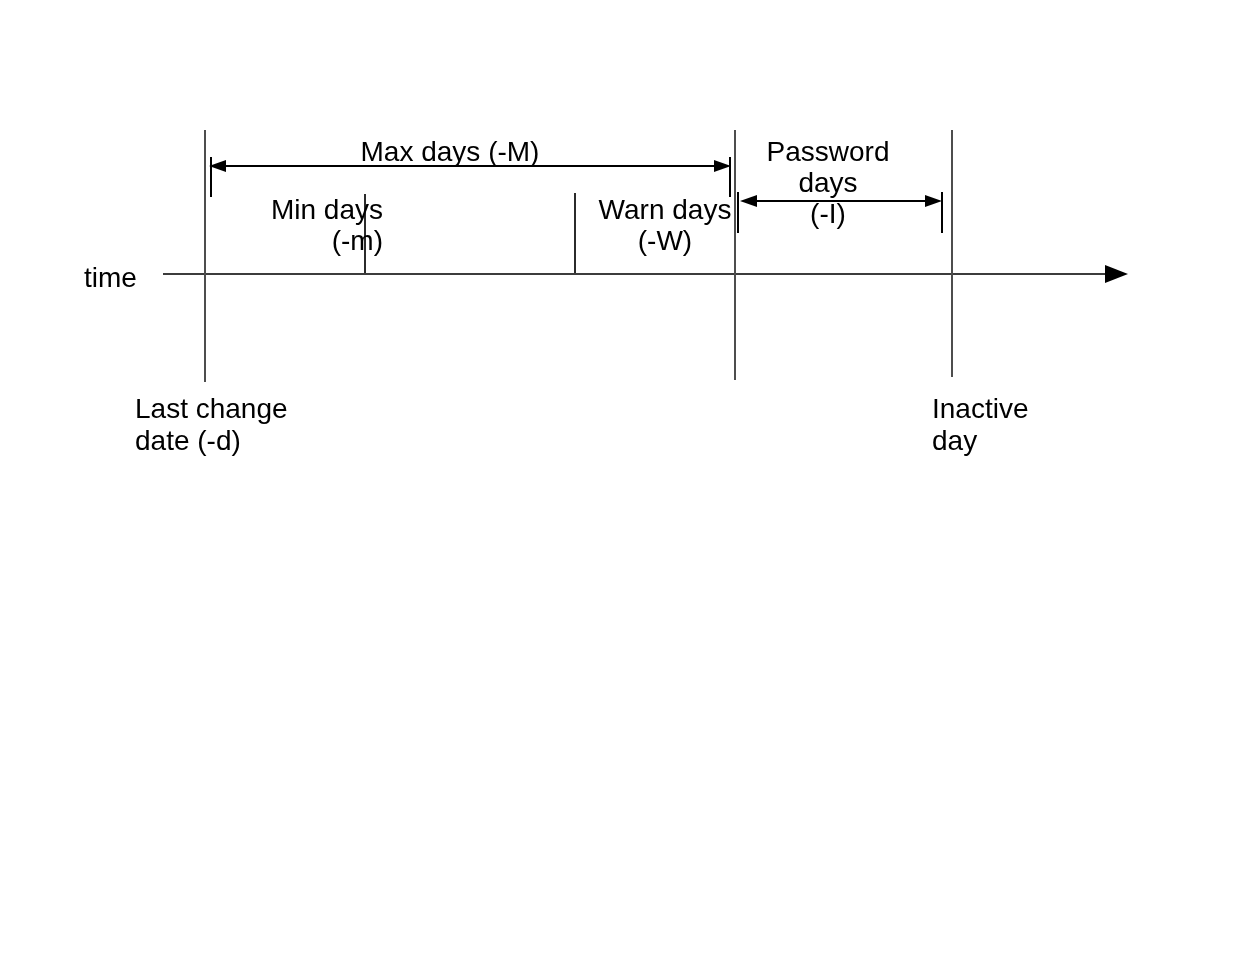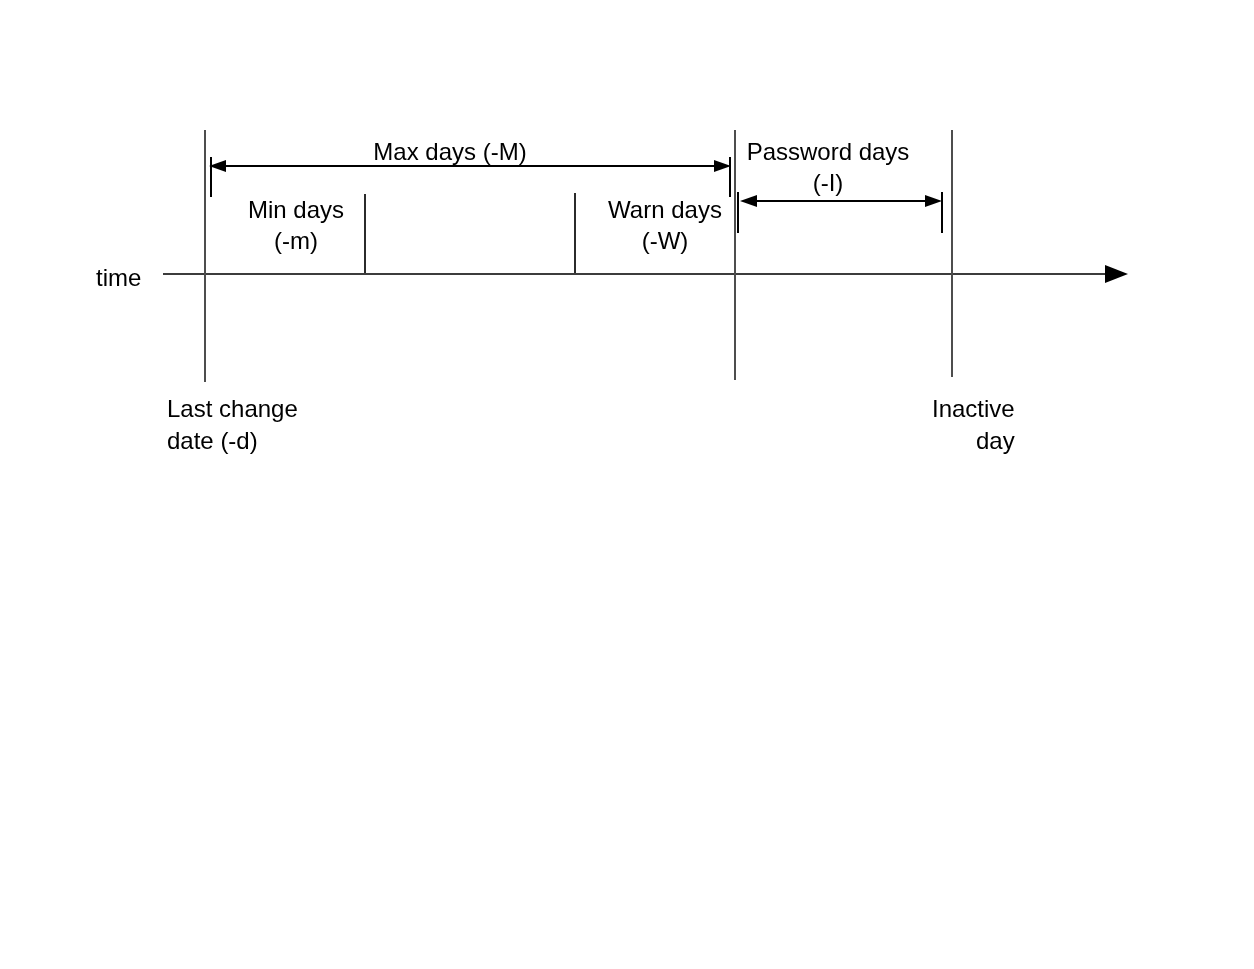--- a/index.html
+++ b/index.html
@@ -62,67 +62,67 @@
     border-left: 17px solid #000000;
   }
   .ah-axis {
     border-top: 9px solid transparent;
     border-bottom: 9px solid transparent;
     border-left: 23px solid #000000;
   }
   
   .label {
     position: absolute;
-    font-size: 24px;
+    font-size: 28px;
     line-height: 31px;
     white-space: pre-line;
   }
   .center {
     text-align: center;
   }
 </style>
 </head>
 <body>
 
 <div class="canvas">
 
   <div class="axis-shaft" style="left:163px; top:273px; width:945px;"></div>
   <div class="ah ah-axis" style="left:1105px; top:265px;"></div>
-  <div class="label" style="left:84px; top:262px;margin-left:12px;">time</div>
+  <div class="label" style="left:84px; top:262px;">time</div>
 
   <div class="vline" style="left:204px; top:130px; height:252px;"></div>
   <div class="vline" style="left:734px; top:130px; height:250px;"></div>
   <div class="vline" style="left:951px; top:130px; height:247px;"></div>
 
   <div class="sline" style="left:364px; top:194px; height:79px;"></div>
   <div class="sline" style="left:574px; top:193px; height:80px;"></div>
 
   <div>
     <div class="tick" style="left:210px; top:157px; height:40px;"></div>
     <div class="tick" style="left:729px; top:157px; height:40px;"></div>
     <div class="shaft" style="left:224px; top:165px; width:492px;"></div>
     <div class="ah ah-left" style="left:209px; top:160px;"></div>
     <div class="ah ah-right" style="left:714px; top:160px;"></div>
     <div class="label center" style="left:350px; top:136px; width:200px;">Max days (-M)</div>
   </div>
 
-  <div class="label center" style="left:216px; top:194px; width:160px;">Min days
+  <div class="label center" style="left:223px; top:194px; width:160px;text-align:right;">Min days
 (-m)</div>
 
   <div class="label center" style="left:575px; top:194px; width:180px;">Warn days
 (-W)</div>
 
   <div>
     <div class="tick" style="left:737px; top:192px; height:41px;"></div>
     <div class="tick" style="left:941px; top:192px; height:41px;"></div>
     <div class="shaft" style="left:754px; top:200px; width:174px;"></div>
     <div class="ah ah-left" style="left:740px; top:195px;"></div>
     <div class="ah ah-right" style="left:925px; top:195px;"></div>
     <div class="label center" style="left:740px; top:136px; width:176px;">Password days
 (-I)</div>
   </div>
 
-  <div class="label" style="left:135px; top:393px; line-height:32px;margin-left:32px;">Last change
+  <div class="label" style="left:135px; top:393px; line-height:32px;">Last change
 date (-d)</div>
-  <div class="label" style="left:932px; top:393px; line-height:32px;text-align:right;">Inactive
+  <div class="label" style="left:932px; top:393px; line-height:32px;">Inactive
 day</div>
 
 </div>
 
 </body></html>

